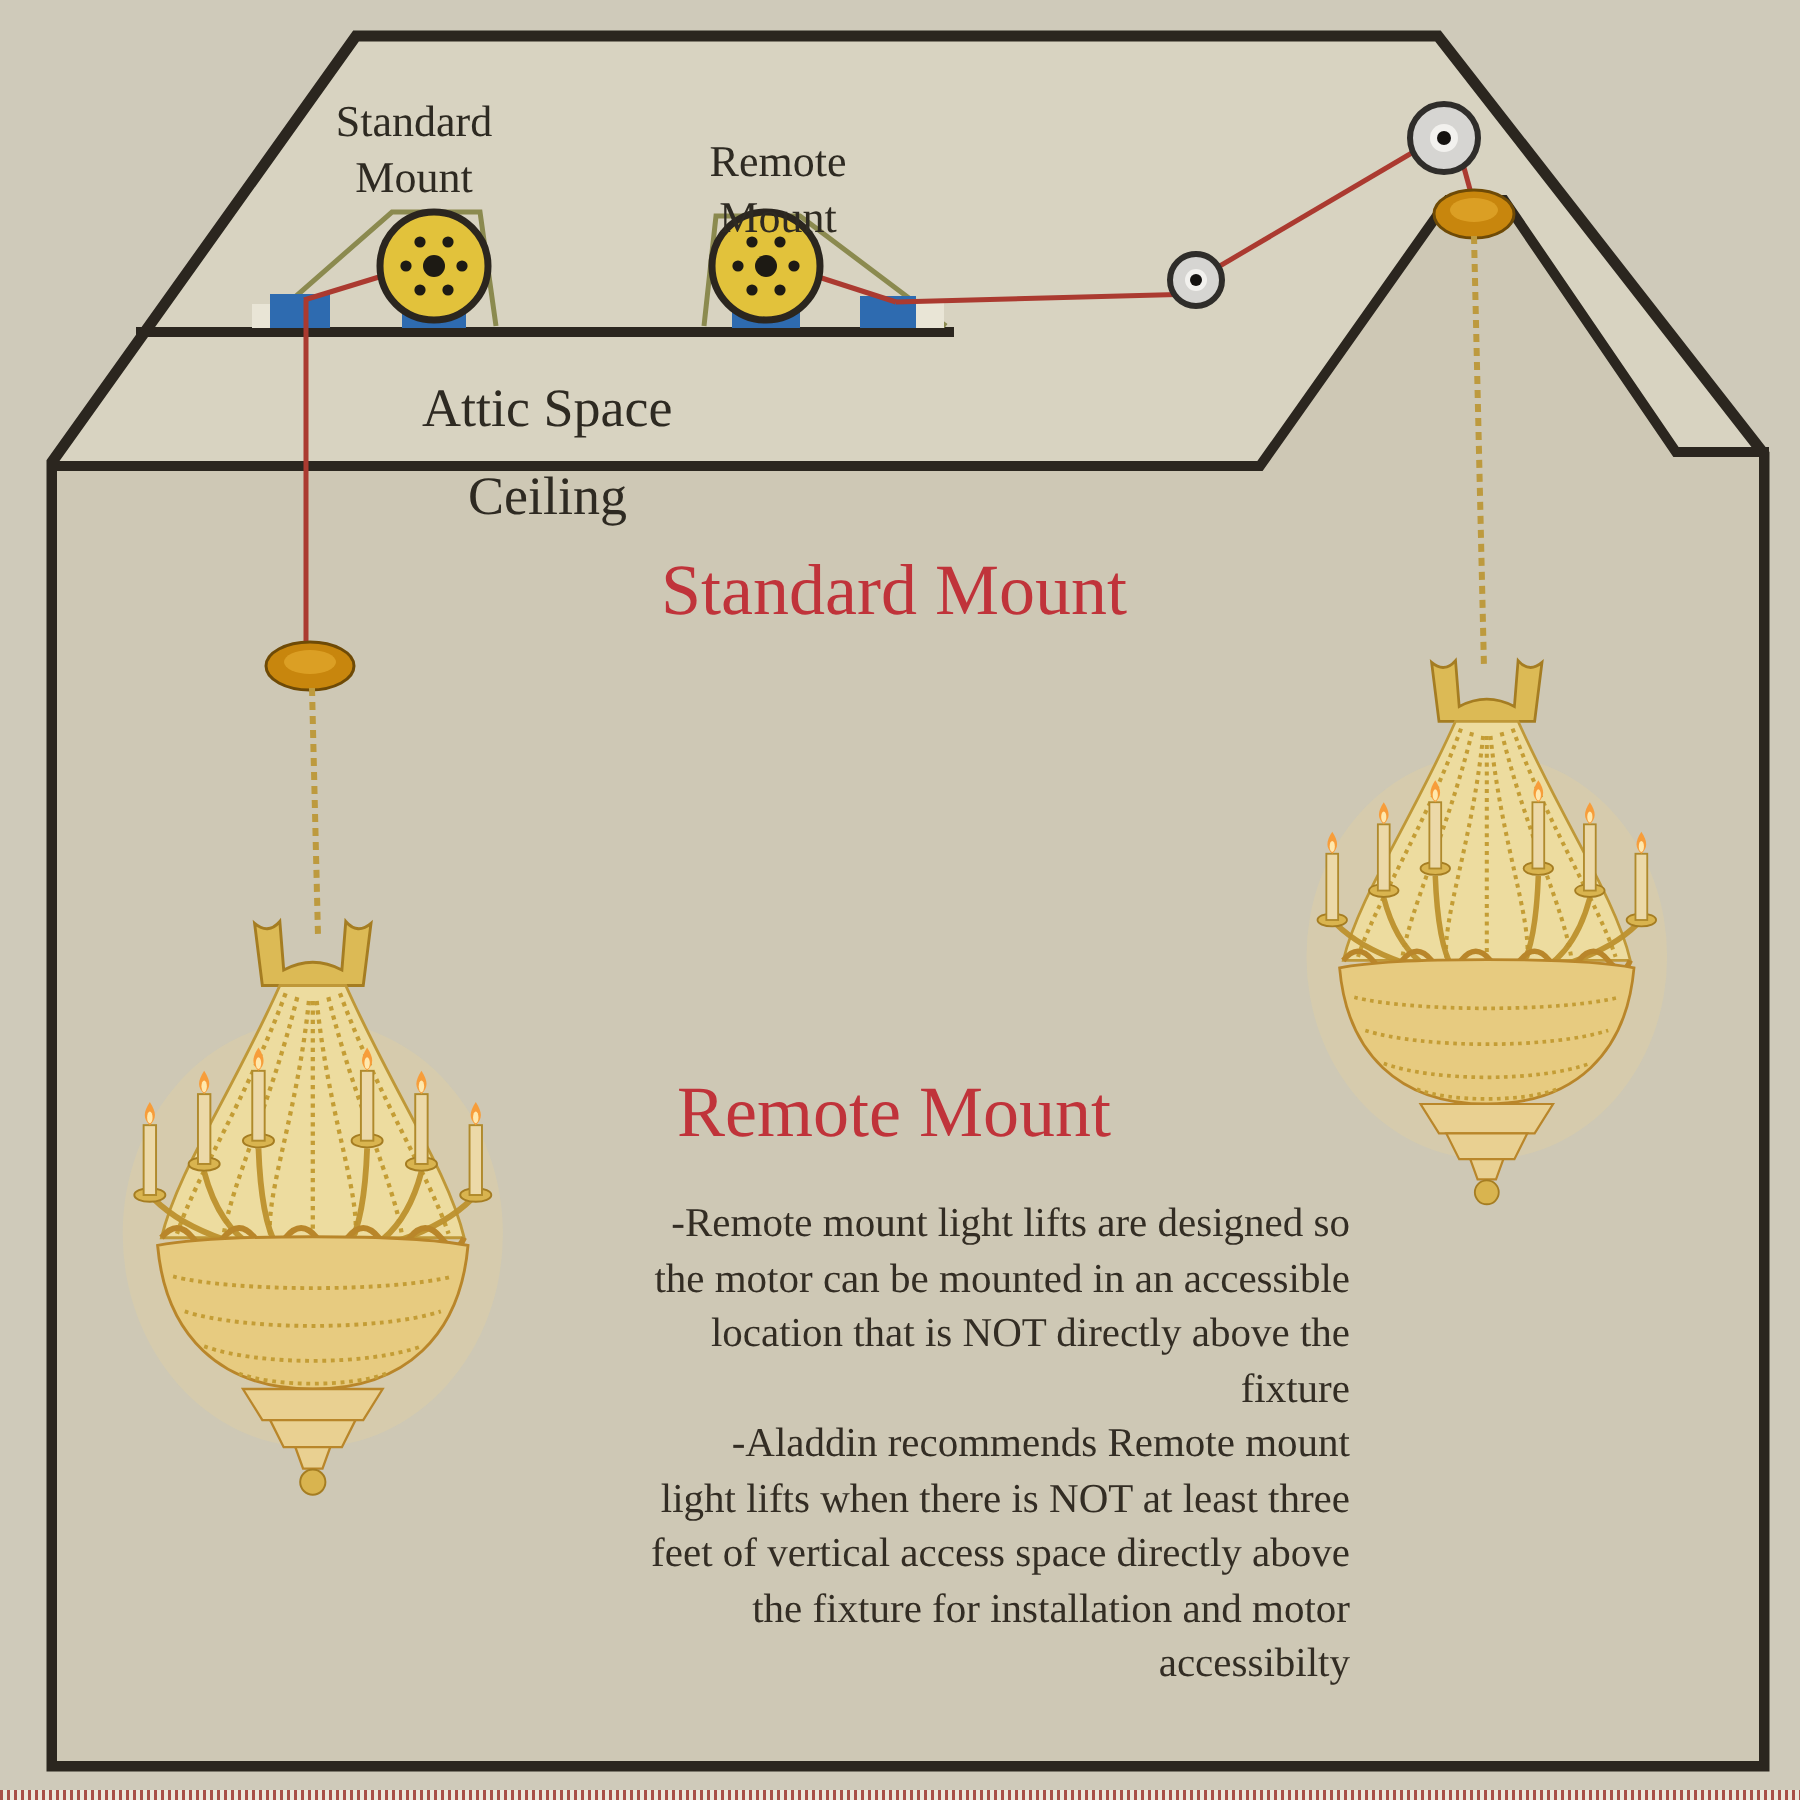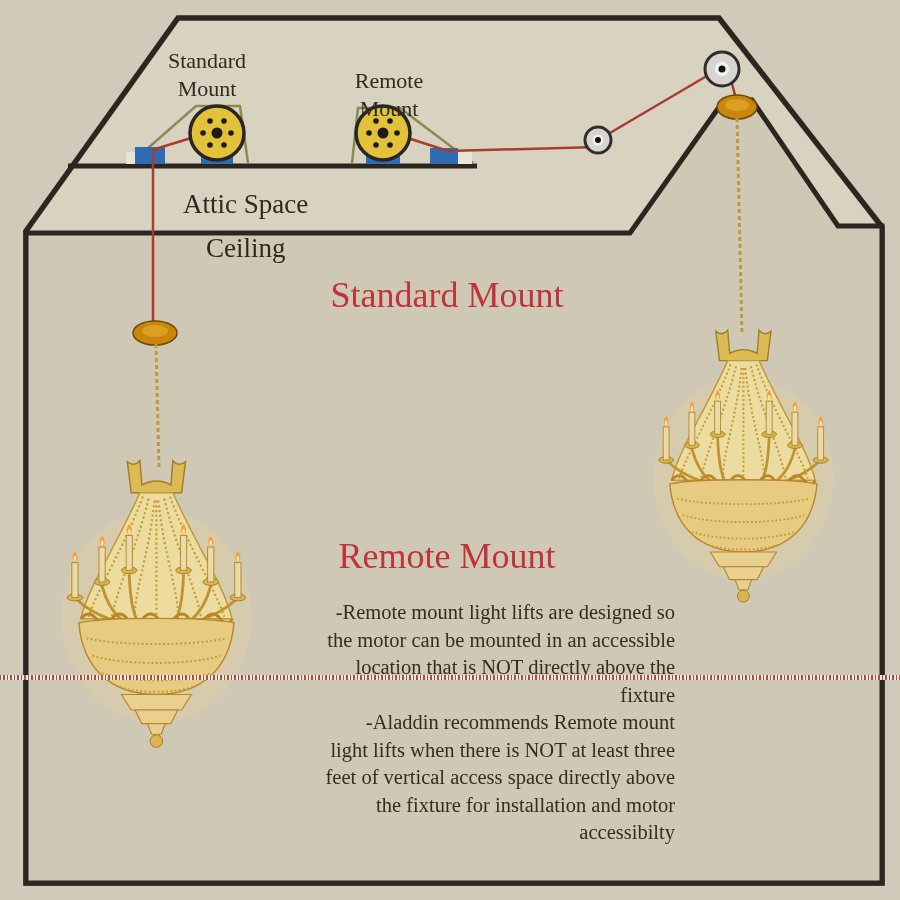--- a/index.html
+++ b/index.html
@@ -1,21 +1,21 @@
 <!DOCTYPE html>
 <html><head>
 <meta charset="utf-8">
 <style>
   html,body{margin:0;padding:0;}
   body{width:900px;height:900px;overflow:hidden;font-family:"Liberation Serif","DejaVu Serif",serif;}
-  .stage{position:relative;width:900px;height:680px;background:#86efac;border-radius:25px;}
+  .stage{position:relative;width:900px;height:900px;background:#86efac;border-radius:25px;}
   .art{position:absolute;left:0;top:0;width:900px;height:900px;}
   .lbl{position:absolute;color:#2e2a22;}
   .motor-lbl{font-size:22px;line-height:28px;text-align:center;white-space:pre-line;width:158px;}
-  .big-lbl{font-size:27px;line-height:30px;}
+  .big-lbl{font-size:27px;line-height:30px;margin-left:28px;}
   .heading{position:absolute;left:235px;width:424px;text-align:center;font-size:36px;color:#c0333a;}
   .bodytext{position:absolute;left:251px;width:424px;font-size:20.5px;line-height:27.5px;color:#332d24;white-space:pre-line;}
   .film-strip{position:absolute;left:0;bottom:0;width:900px;height:5px;
     background:repeating-linear-gradient(90deg,#a85048 0px,#a85048 1.5px,#ece8dc 1.5px,#ece8dc 3.5px);}
 </style>
 </head>
 <body>
 
 <div class="stage">
 

